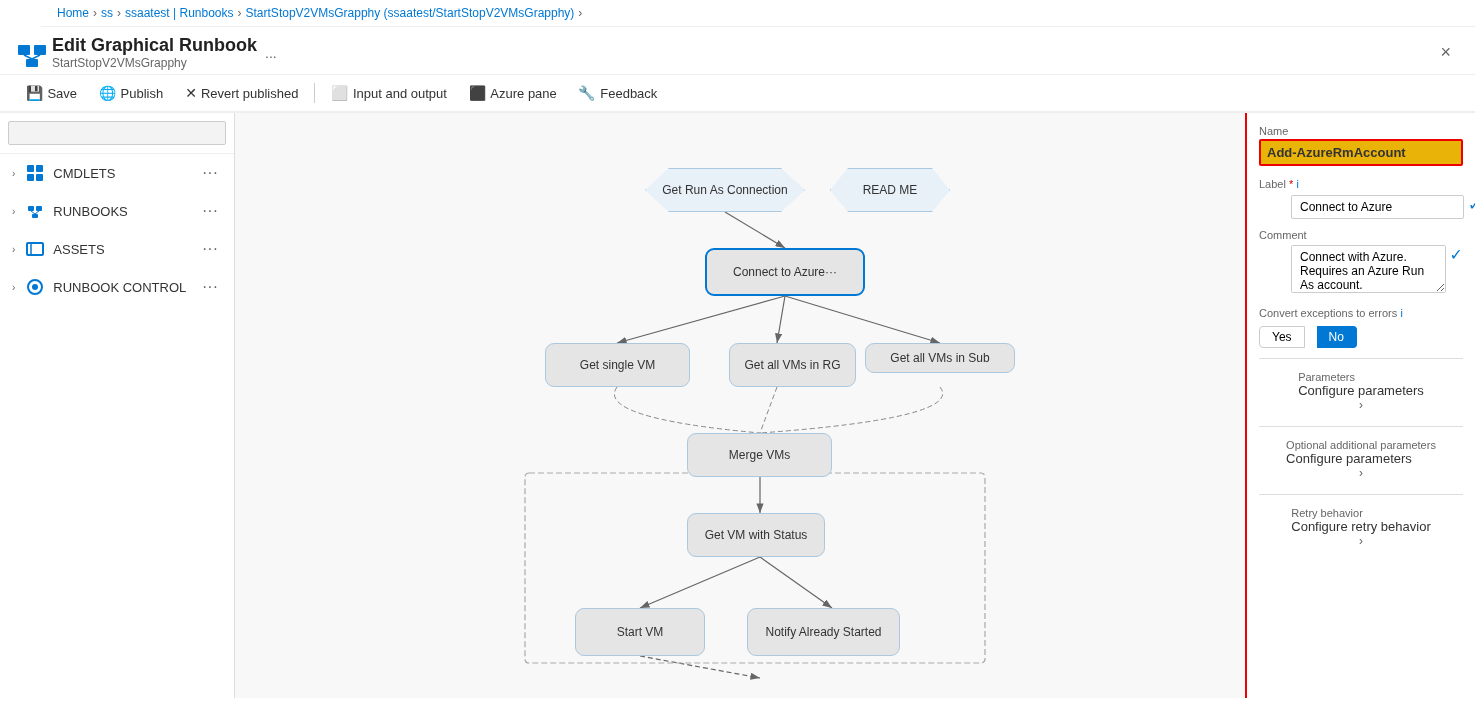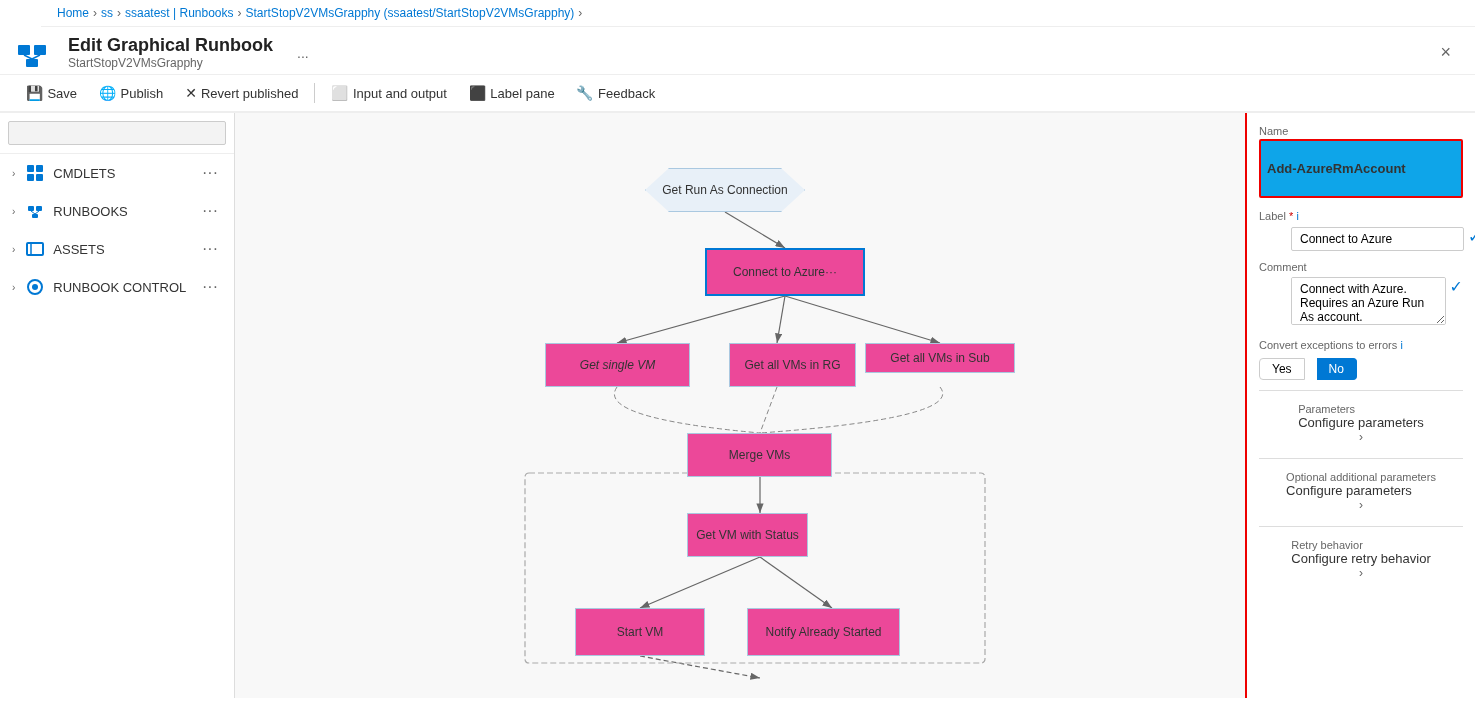--- a/index.html
+++ b/index.html
@@ -10,21 +10,21 @@
       display: flex; align-items: center; padding: 6px 16px;
       font-size: 12px; color: #0078d4; gap: 4px;
       border-bottom: 1px solid #eee;
       margin-left: 41px;
     }
     .breadcrumb span { color: #666; }
     .breadcrumb a { color: #0078d4; text-decoration: none; cursor: pointer; }
 
     
     .header {
-      display: flex; align-items: center; padding: 8px 16px 4px 16px; gap: 20px;
+      display: flex; align-items: center; padding: 8px 16px 4px 16px; gap: 4px;
       border-bottom: 1px solid #eee;
     }
     .header-icon { width: 32px; height: 32px; }
     .header-title h1 { font-size: 18px; font-weight: 600; color: #222; }
     .header-title p { font-size: 12px; color: #666; }
     .header-ellipsis { color: #666; font-size: 14px; cursor: pointer; margin-left: 4px; }
     .close-btn { margin-left: auto; background: none; border: none; font-size: 18px; cursor: pointer; color: #666; padding: 4px 8px; }
 
     
     .toolbar {
@@ -70,40 +70,40 @@
     .canvas { flex: 1; background: #f8f8f8; position: relative; overflow: hidden; }
 
     
     .right-panel {
       width: 230px; min-width: 230px; border-left: 2px solid #e00; 
       background: #fff; padding: 12px; overflow-y: auto;
     }
 
     
     .node {
-      position: absolute; border: 1px solid #aac8e0; background: #ec4899;
-      border-radius: 0; display: flex; align-items: center;
+      position: absolute; border: 1px solid #aac8e0; background: #e5e5e5;
+      border-radius: 9px; display: flex; align-items: center;
       justify-content: center; text-align: center; font-size: 12px;
       color: #333; cursor: pointer;
     }
     .node.selected { border: 2px solid #0078d4; }
     .node.hexagon {
       background: #e8f0f8; border-color: #aac8e0;
       clip-path: polygon(15% 0%, 85% 0%, 100% 50%, 85% 100%, 15% 100%, 0% 50%);
       border-radius: 0;
     }
 
     
     .canvas-svg { position: absolute; top: 0; left: 0; width: 100%; height: 100%; pointer-events: none; }
 
     
     .rp-label { font-size: 11px; color: #666; margin-bottom: 2px; margin-top: 10px; }
     .rp-label:first-child { margin-top: 0; }
     .rp-value { font-size: 13px; color: #333; font-weight: 500; padding: 4px 6px; background: #f0f0f0; border-radius: 2px; }
-    .rp-value.highlighted { background: #0ea5e9; border: 2px solid #e00; padding: 20px 6px; font-weight: 600; }
+    .rp-value.highlighted { background: #eab308; border: 2px solid #e00; padding: 4px 6px; font-weight: 600; }
     .rp-required { color: #c00; }
     .rp-input-row { display: flex; align-items: flex-start; gap: 4px; margin-top: 4px; padding-left: 32px; }
     .rp-input {
       flex: 1; padding: 4px 8px; border: 1px solid #ccc;
       border-radius: 2px; font-size: 12px; outline: none;
     }
     .rp-check { color: #0078d4; font-size: 16px; cursor: pointer; }
     .rp-textarea {
       width: 100%; min-height: 48px; padding: 4px 8px;
       border: 1px solid #ccc; border-radius: 2px; font-size: 12px;
@@ -173,21 +173,21 @@
     <span class="icon">✕</span>
     <span>Revert published</span>
   </button>
   <div class="toolbar-sep"></div>
   <button class="toolbar-btn">
     <span class="icon">⬜</span>
     <span>Input and output</span>
   </button>
   <button class="toolbar-btn">
     <span class="icon">⬛</span>
-    <span>Label pane</span>
+    <span>Azure pane</span>
   </button>
   <button class="toolbar-btn">
     <span class="icon">🔧</span>
     <span>Feedback</span>
   </button>
 </div>
 
 <div class="main-layout">
 
   <div class="sidebar">
@@ -275,42 +275,45 @@
       <path d="M 705,274 Q 730,305 525,320" stroke="#888" stroke-width="1" fill="none" stroke-dasharray="5,3"></path>
       <path d="M 542,274 L 525,320" stroke="#888" stroke-width="1" fill="none" stroke-dasharray="5,3"></path>
 
       <rect x="290" y="360" width="460" height="190" fill="none" stroke="#aaa" stroke-width="1.2" stroke-dasharray="6,3" rx="4"></rect>
     </svg>
 
     <div class="node hexagon" style="left:410px; top:55px; width:160px; height:44px;">
       <span>Get Run As Connection</span>
     </div>
 
+    <div class="node hexagon" style="left:595px; top:55px; width:120px; height:44px;">
+      <span>READ ME</span>
+    </div>
 
     <div class="node selected" style="left:470px; top:135px; width:160px; height:48px;">
       <span>Connect to Azure···</span>
     </div>
 
-    <div class="node" style="left:310px; top:230px; width:145px; height:44px;font-style:italic;">
+    <div class="node" style="left:310px; top:230px; width:145px; height:44px;">
       <span>Get single VM</span>
     </div>
 
     <div class="node" style="left:470px; top:230px; width:127px; height:44px;margin-left:24px;">
       <span>Get all VMs in RG</span>
     </div>
 
     <div class="node" style="left:630px; top:230px; width:150px; height:30px;">
       <span>Get all VMs in Sub</span>
     </div>
 
     <div class="node" style="left:452px; top:320px; width:145px; height:44px;">
       <span>Merge VMs</span>
     </div>
 
-    <div class="node" style="left:452px; top:400px; width:121px; height:44px;">
+    <div class="node" style="left:452px; top:400px; width:138px; height:44px;">
       <span>Get VM with Status</span>
     </div>
 
     <div class="node" style="left:340px; top:495px; width:130px; height:48px;">
       <span>Start VM</span>
     </div>
 
     <div class="node" style="left:512px; top:495px; width:153px; height:48px;">
       <span>Notify Already Started</span>
     </div>

